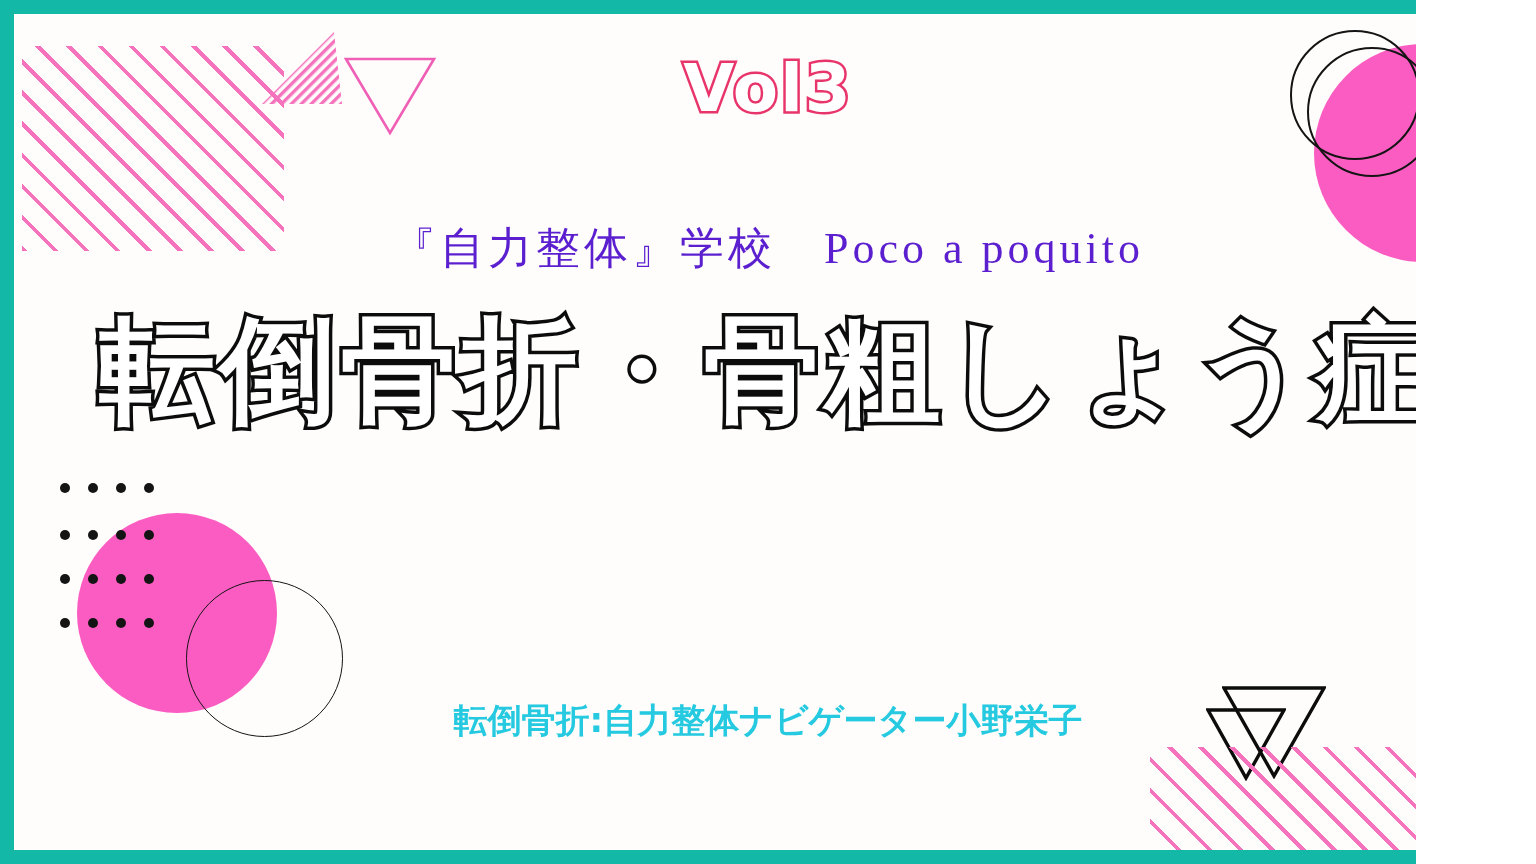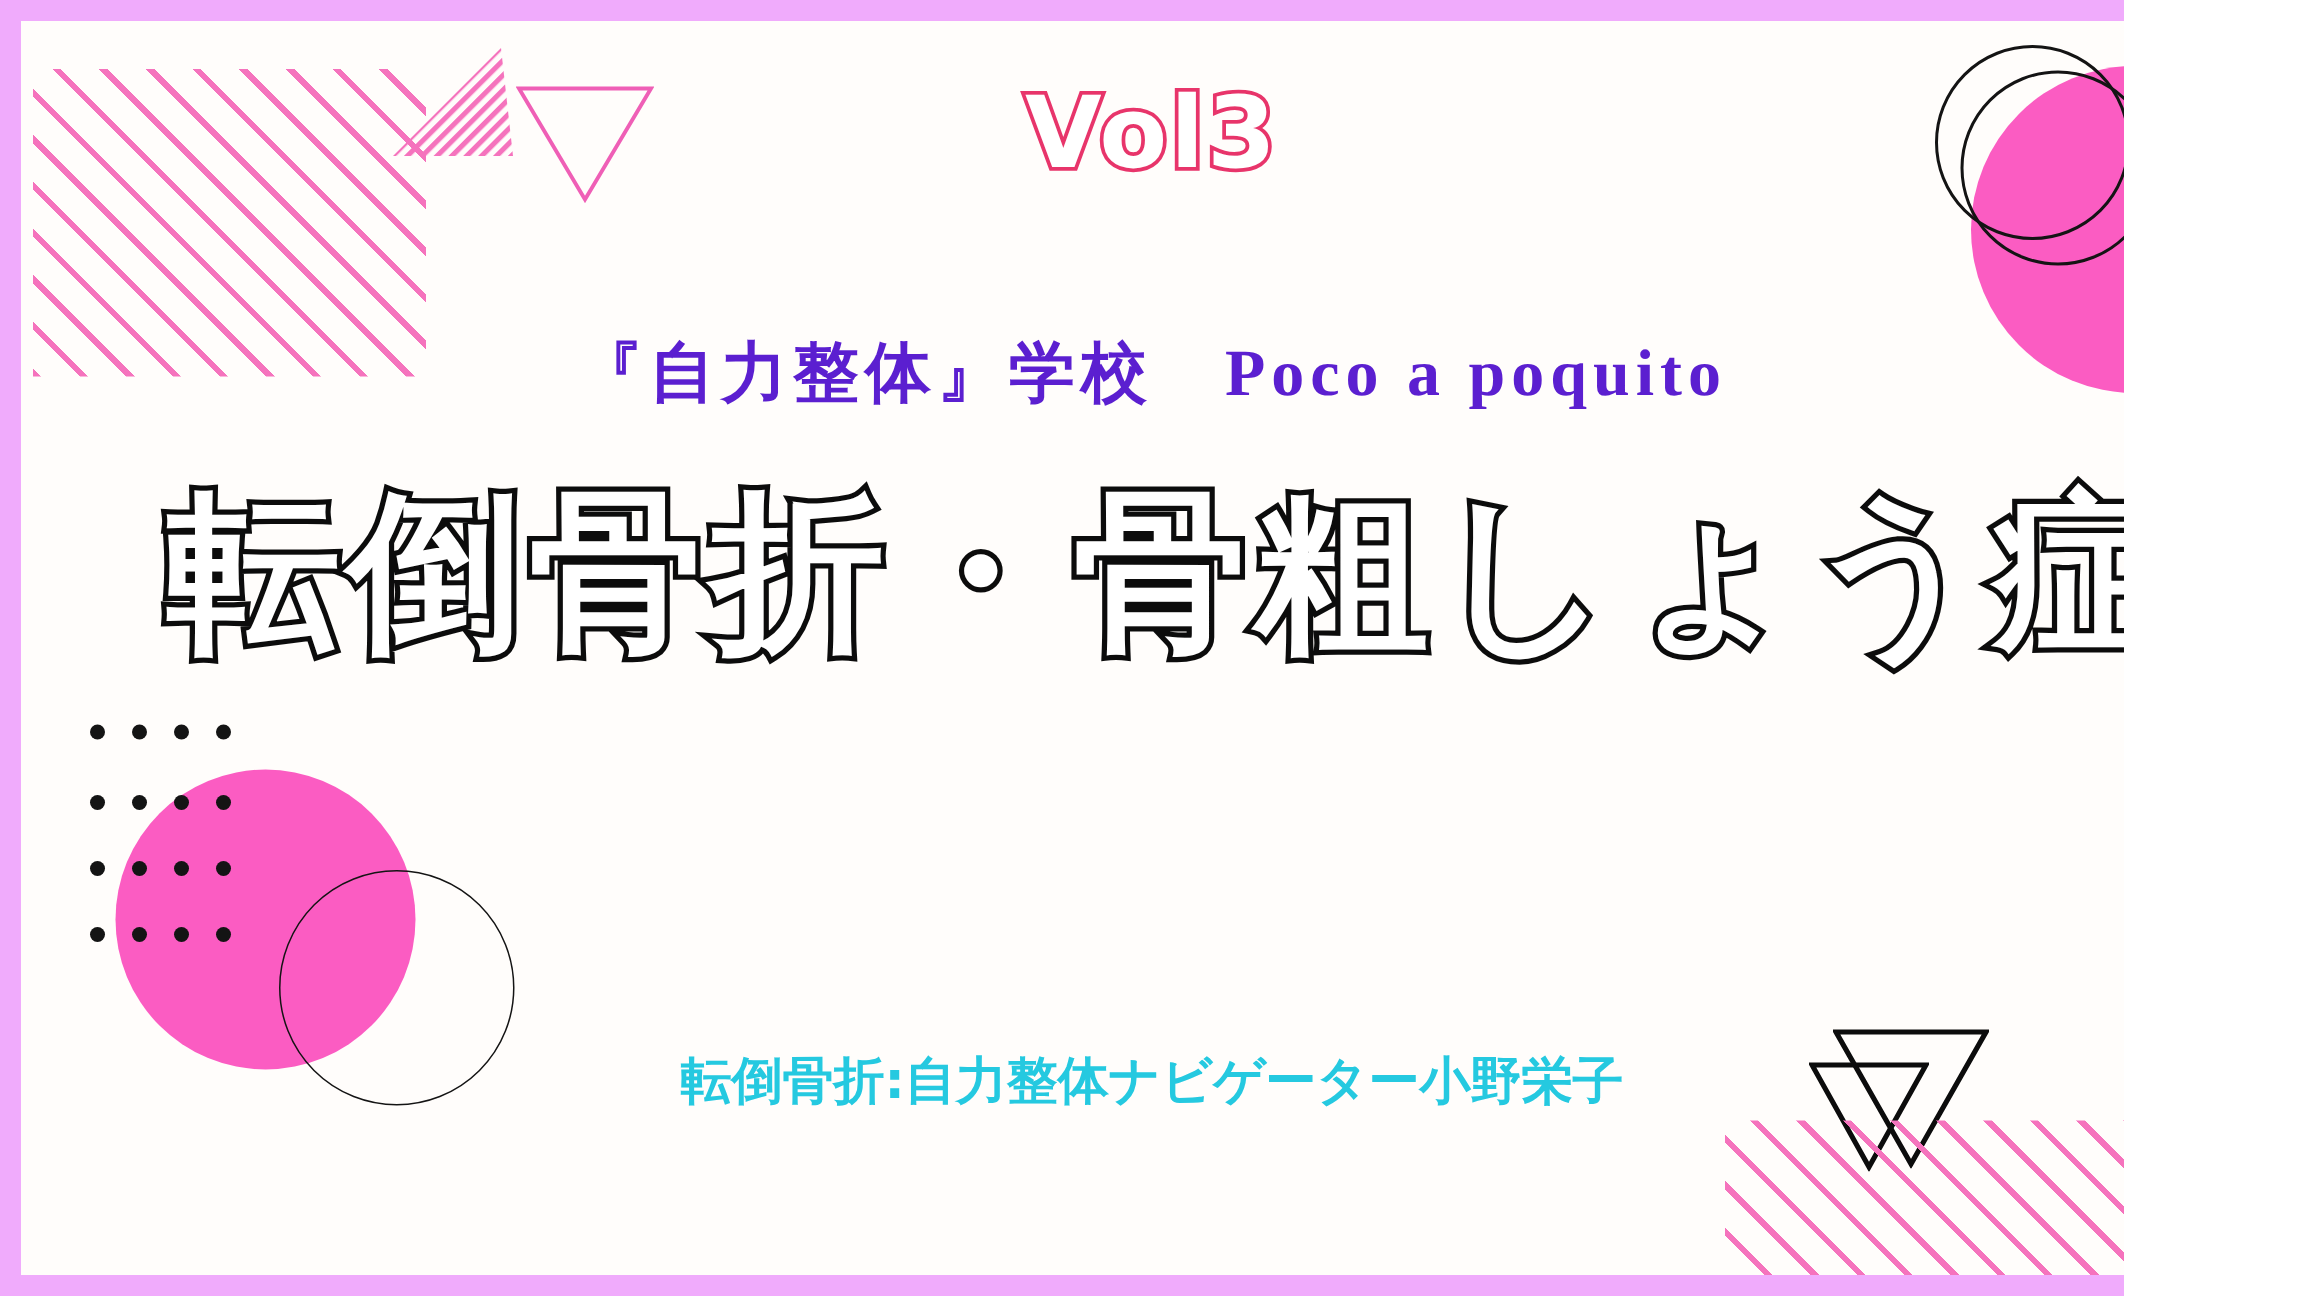--- a/index.html
+++ b/index.html
@@ -11,21 +11,21 @@
     width: 1536px;
     height: 864px;
     overflow: hidden;
     font-family: "Liberation Sans", sans-serif;
   }
 
   #poster {
     position: relative;
     width: 1416px;
     height: 864px;
-    background: #f0abfc;
+    background: #14b8a6;
     box-sizing: border-box;
     overflow: hidden;
   }
 
   #stage {
     position: absolute;
     left: 14px;
     top: 14px;
     width: 1508px;
     height: 836px;
@@ -114,35 +114,35 @@
     font-family: "Liberation Serif", serif;
     font-size: 44px;
     font-weight: 700;
     letter-spacing: 3px;
     color: #5b1fd0;
   }
   #org-line2 {
     top: 205px;
     font-family: "Liberation Serif", serif;
     font-size: 44px;
-    font-weight: 700;
+    font-weight: 400;
     letter-spacing: 4px;
     color: #5b1fd0;
   }
 
   .headline {
     font-family: "DejaVu Sans", sans-serif;
     font-weight: 700;
     font-size: 116px;
     letter-spacing: 5px;
     color: #ffffff;
     -webkit-text-stroke: 7px #0c0c0c;
     paint-order: stroke fill;
   }
-  #headline-1 { top: 290px; margin-left: 12px; }
+  #headline-1 { top: 279px; }
   #headline-2 { top: 423px; }
 
   #program-line {
     top: 596px;
     font-family: "DejaVu Sans", sans-serif;
     font-size: 45px;
     font-weight: 700;
     letter-spacing: 1px;
     color: #e8356b;
   }

